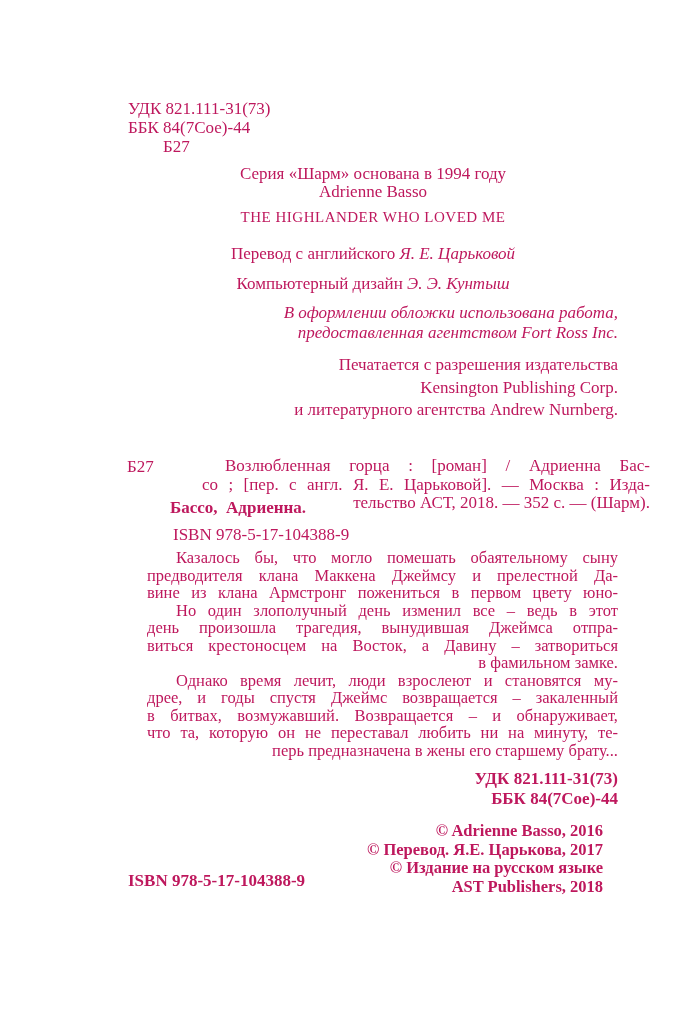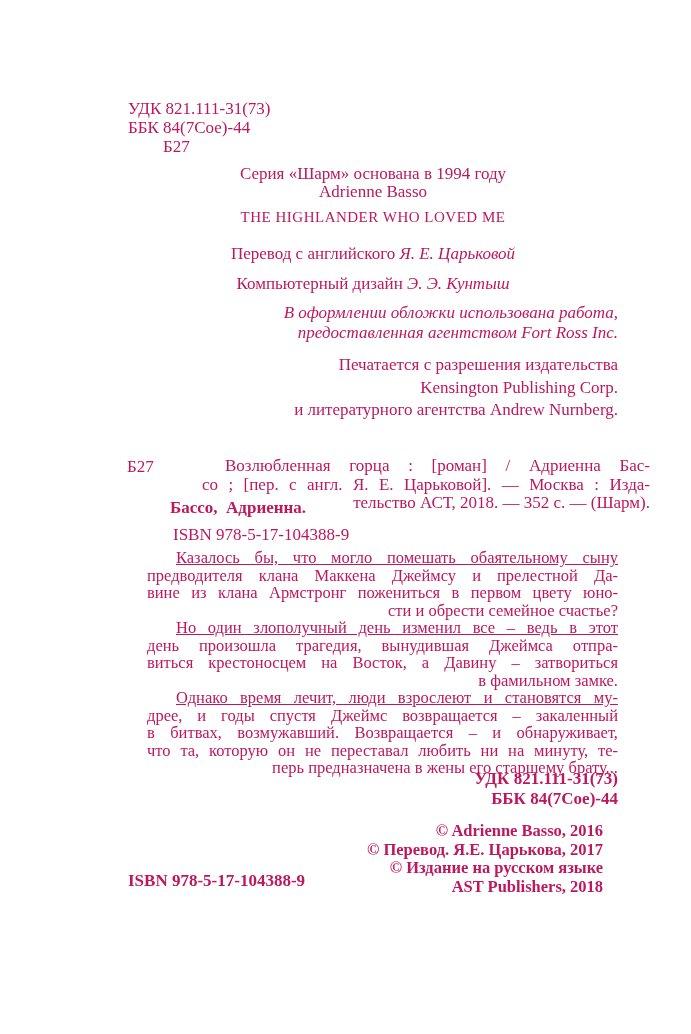--- a/index.html
+++ b/index.html
@@ -27,21 +27,21 @@
   .cover-note{top:303px;line-height:19.5px;font-style:italic;}
   .permission{top:354px;line-height:22.5px;}
 
   .catalog-heading{left:170px;top:450px;font-weight:bold;margin-top:48px;}
   .catalog-sign{left:127px;top:457px;}
   .catalog-body{left:170px;width:448px;top:457px;line-height:18.6px;margin-left:32px;}
   .catalog-body .fi{text-indent:23px;}
   .catalog-isbn{left:173px;top:525px;}
 
   .annotation{left:147px;width:471px;top:549px;font-size:16.5px;line-height:17.5px;}
-  .annotation .fi{text-indent:29px;text-decoration:underline;}
+  .annotation .fi{text-indent:29px;}
 
   .ln{min-height:1em;text-align:right;}
   .jl{text-align:justify;text-align-last:justify;}
 
   .footer-codes{right:73px;left:300px;top:769px;line-height:19.5px;font-weight:bold;text-align:right;}
   .copyright{left:367px;top:822px;line-height:18.7px;font-weight:bold;font-size:16.5px;}
   .copyright .ln:last-child{padding-left:18px;}
   .footer-isbn{left:128px;top:871px;font-weight:bold;}
 </style>
 </head>
@@ -86,21 +86,20 @@
       <div class="ln">тельство АСТ, 2018. — 352 с. — (Шарм).</div>
     </div>
 
   <div class="abs catalog-isbn">ISBN 978-5-17-104388-9</div>
 
   <div class="abs annotation">
     <div>
         <div class="ln jl fi">Казалось бы, что могло помешать обаятельному сыну</div>
         <div class="ln jl">предводителя клана Маккена Джеймсу и прелестной Да-</div>
         <div class="ln jl">вине из клана Армстронг пожениться в первом цвету юно-</div>
-        <div class="ln">сти и обрести семейное счастье?</div>
       </div>
     <div>
         <div class="ln jl fi">Но один злополучный день изменил все – ведь в этот</div>
         <div class="ln jl">день произошла трагедия, вынудившая Джеймса отпра-</div>
         <div class="ln jl">виться крестоносцем на Восток, а Давину – затвориться</div>
         <div class="ln">в фамильном замке.</div>
       </div>
     <div>
         <div class="ln jl fi">Однако время лечит, люди взрослеют и становятся му-</div>
         <div class="ln jl">дрее, и годы спустя Джеймс возвращается – закаленный</div>

